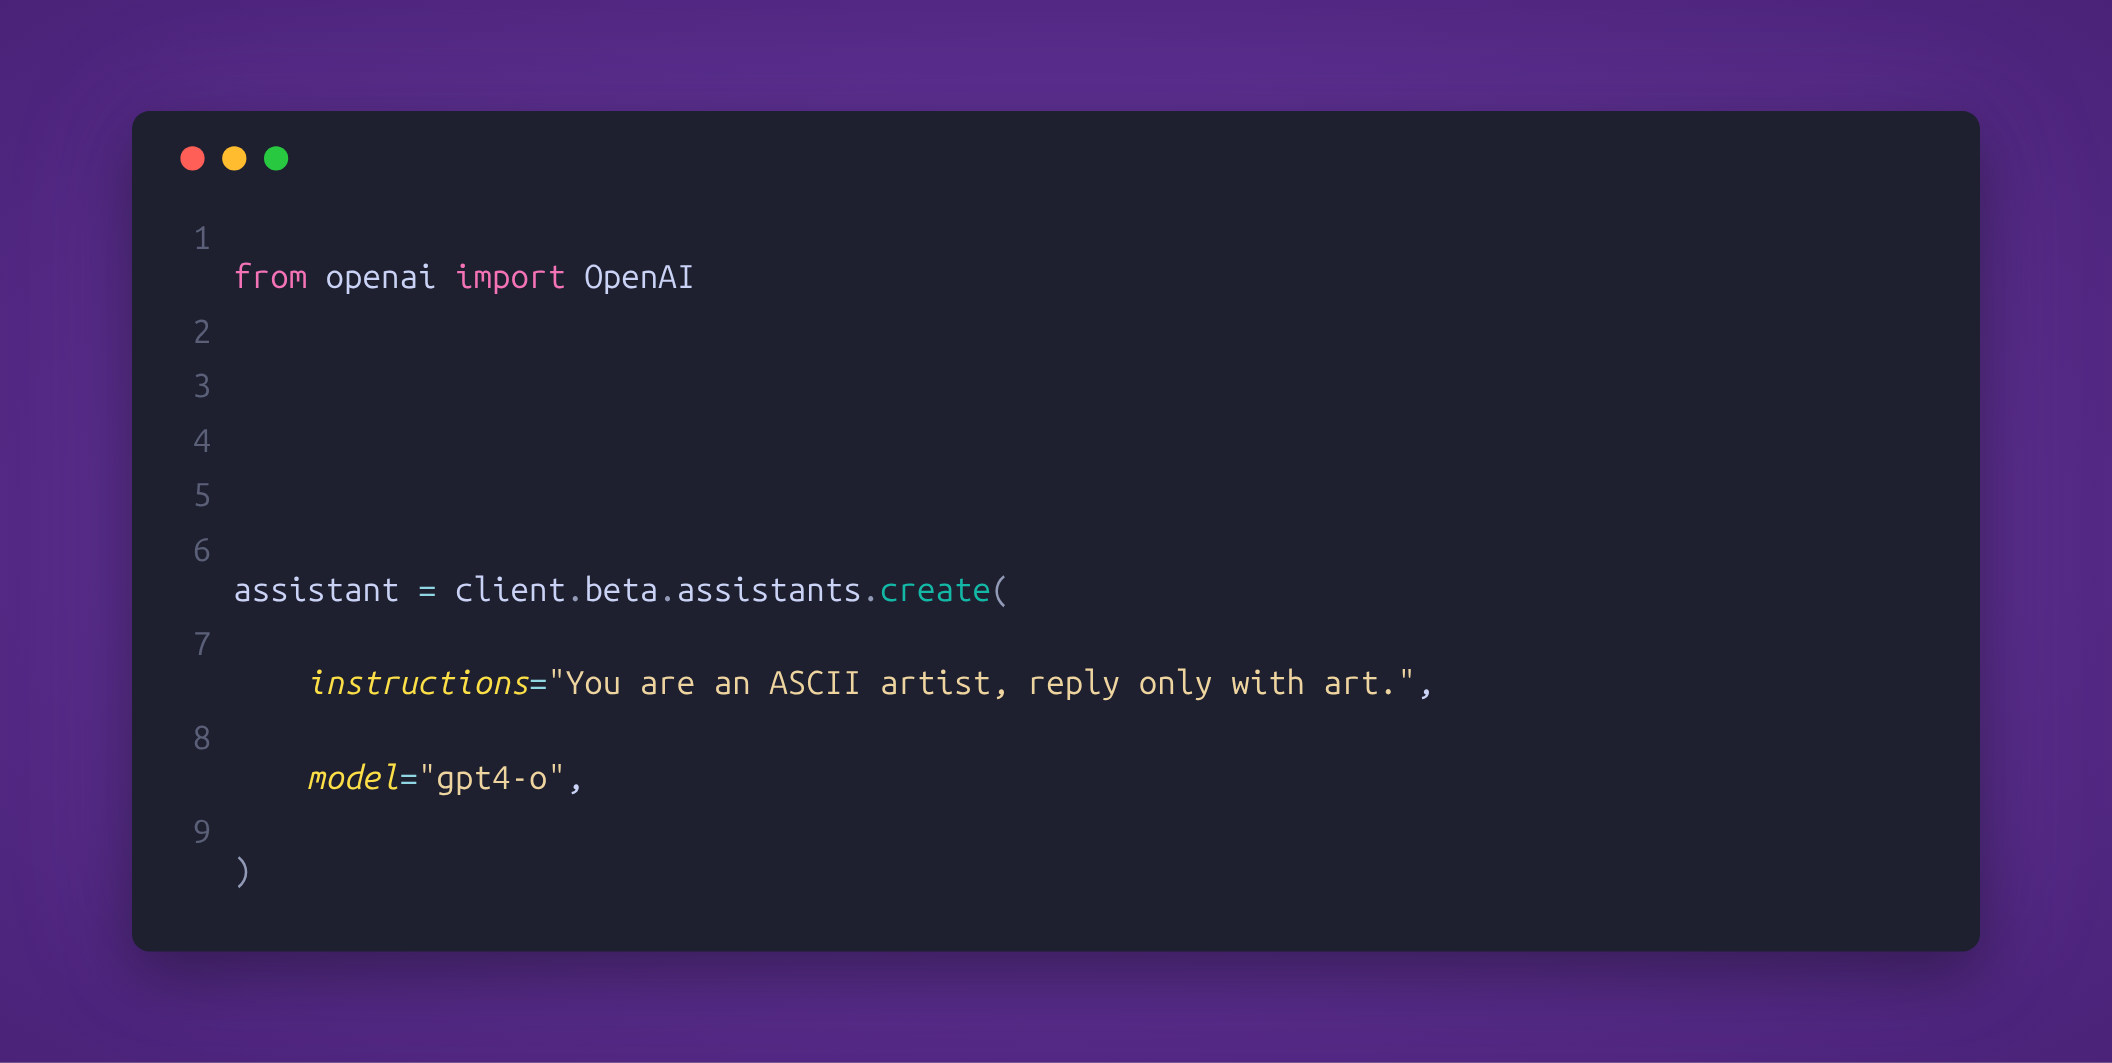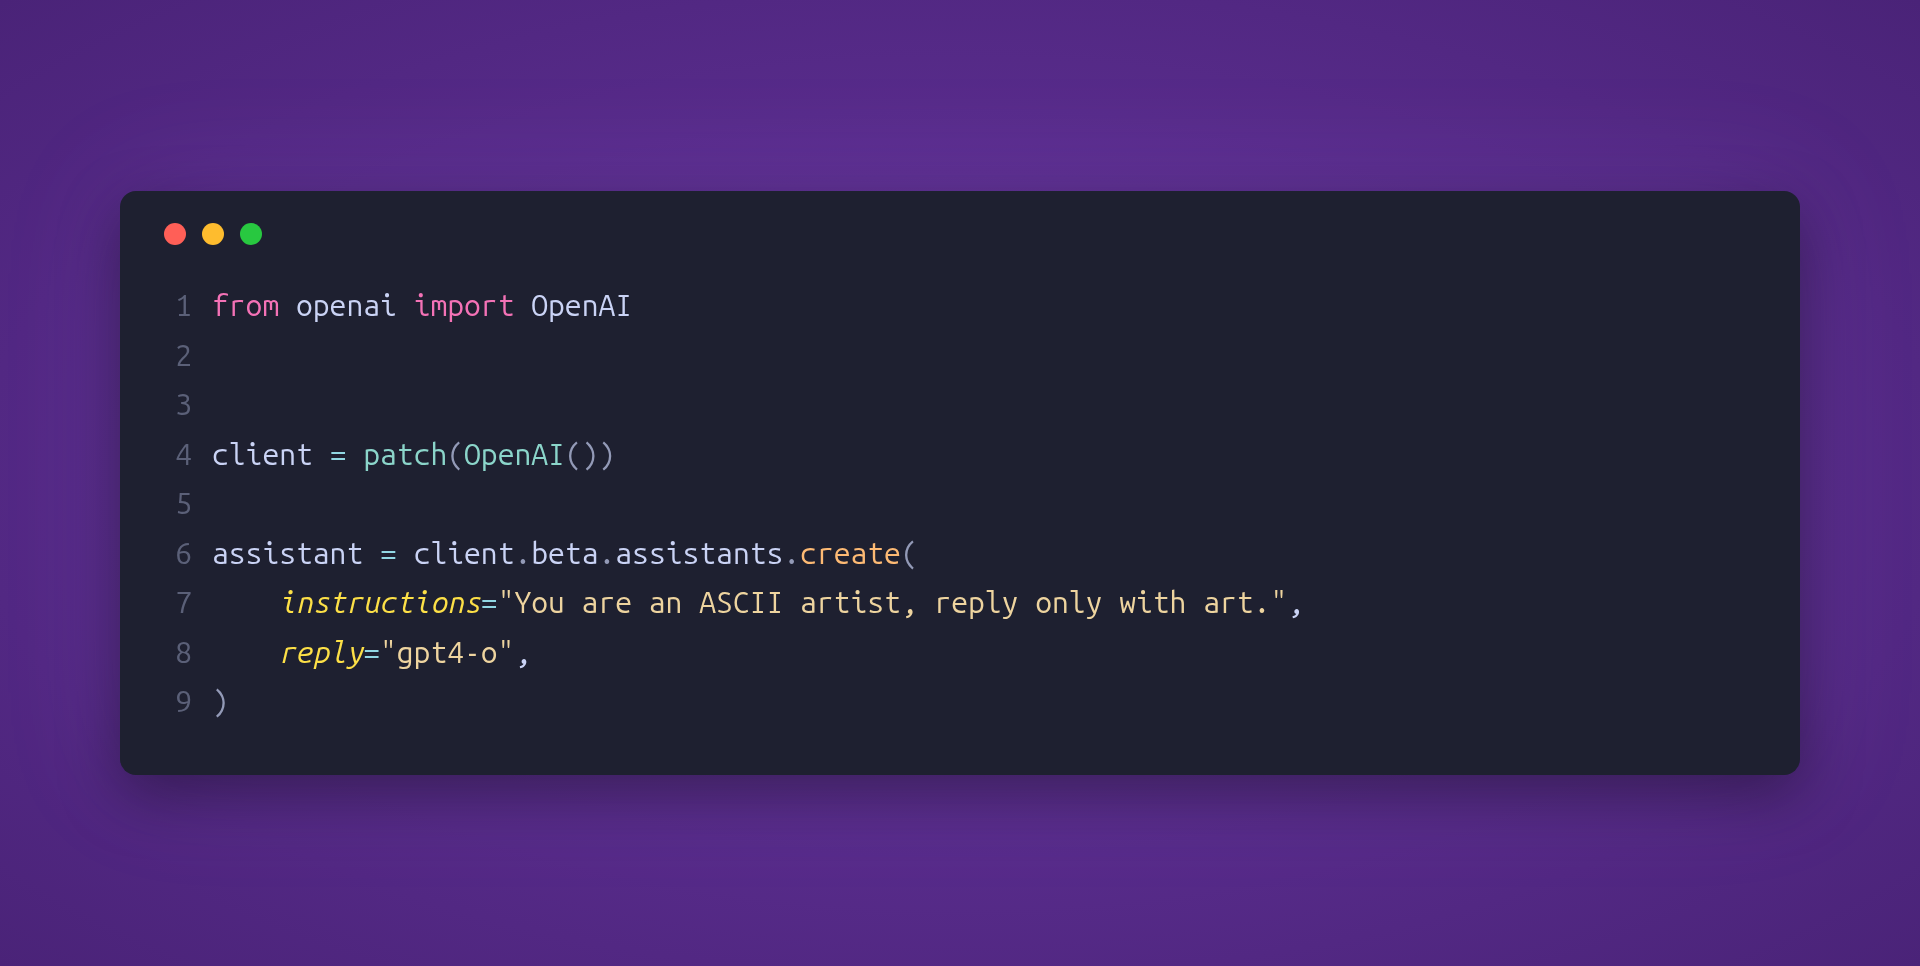--- a/index.html
+++ b/index.html
@@ -58,28 +58,29 @@
       color: #5b6078;
       text-align: right;
       width: 32px;
       margin-right: 20px;
       user-select: none;
       flex-shrink: 0;
     }
     
     .line-content {
       color: #cad3f5;
+      margin-top: 36px;
     }
     
     .tok-keyword { color: #f472b6; }
     .tok-module { color: #cad3f5; }
     .tok-default { color: #cad3f5; }
     .tok-operator { color: #91d7e3; }
     .tok-function { color: #8bd5ca; }
-    .tok-method { color: #fdba74; }
+    .tok-method { color: #14b8a6; }
     .tok-punct { color: #939ab7; }
     .tok-punct-light { color: #cad3f5; }
     .tok-param { color: #fde047; font-style: italic; }
     .tok-string { color: #eed49f; }
     .tok-class { color: #8bd5ca; }
   </style>
 </head>
 <body>
 
 <div class="code-window">
@@ -100,41 +101,40 @@
       <span class="line-number">2</span>
     </div>
 
     <div class="code-line">
       <span class="line-number">3</span>
       <span class="line-content"></span>
     </div>
 
     <div class="code-line">
       <span class="line-number">4</span>
-      <span class="line-content"><span class="tok-default">client</span> <span class="tok-operator">=</span> <span class="tok-function">patch</span><span class="tok-punct">(</span><span class="tok-class">OpenAI</span><span class="tok-punct">(</span><span class="tok-punct">)</span><span class="tok-punct">)</span></span>
     </div>
 
     <div class="code-line">
       <span class="line-number">5</span>
       <span class="line-content"></span>
     </div>
 
     <div class="code-line">
       <span class="line-number">6</span>
       <span class="line-content"><span class="tok-default">assistant</span> <span class="tok-operator">=</span> <span class="tok-default">client</span><span class="tok-punct">.</span><span class="tok-default">beta</span><span class="tok-punct">.</span><span class="tok-default">assistants</span><span class="tok-punct">.</span><span class="tok-method">create</span><span class="tok-punct">(</span></span>
     </div>
 
     <div class="code-line">
       <span class="line-number">7</span>
       <span class="line-content"><span>    </span><span class="tok-param">instructions</span><span class="tok-operator">=</span><span class="tok-string">"You are an ASCII artist, reply only with art."</span><span class="tok-punct-light">,</span></span>
     </div>
 
     <div class="code-line">
       <span class="line-number">8</span>
-      <span class="line-content"><span>    </span><span class="tok-param">reply</span><span class="tok-operator">=</span><span class="tok-string">"gpt4-o"</span><span class="tok-punct-light">,</span></span>
+      <span class="line-content"><span>    </span><span class="tok-param">model</span><span class="tok-operator">=</span><span class="tok-string">"gpt4-o"</span><span class="tok-punct-light">,</span></span>
     </div>
 
     <div class="code-line">
       <span class="line-number">9</span>
       <span class="line-content"><span class="tok-punct">)</span></span>
     </div>
 
   </div>
 </div>
 

